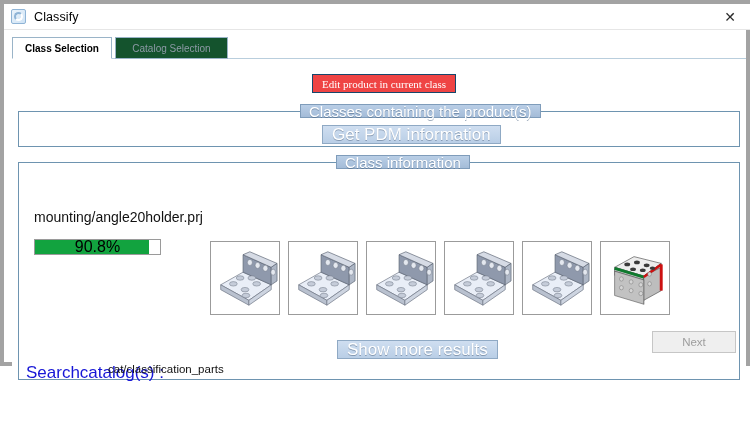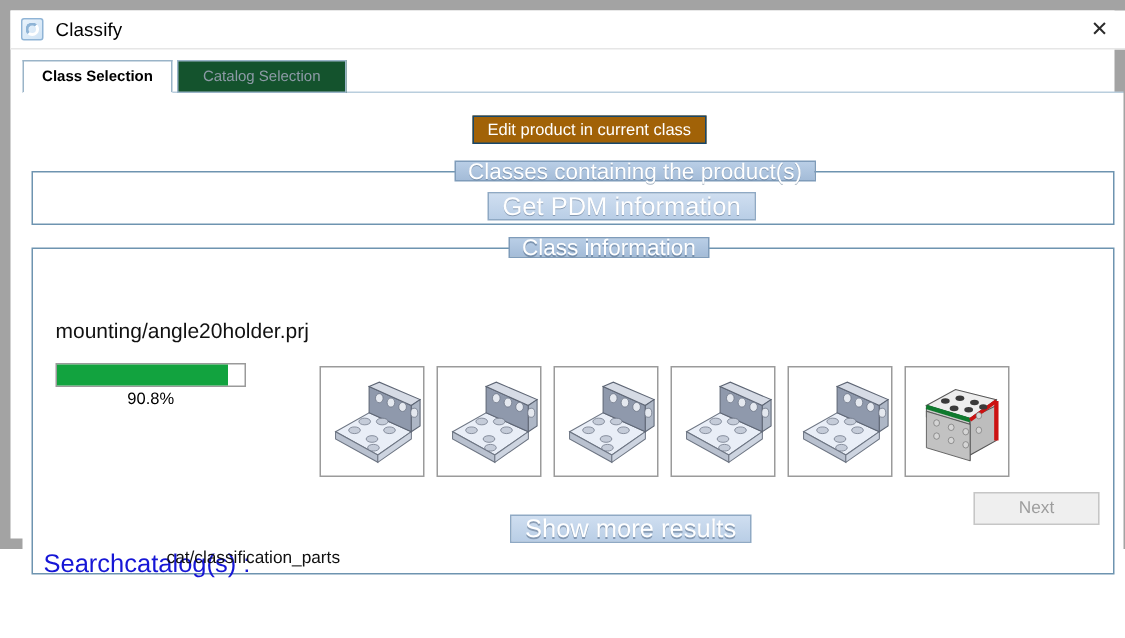--- a/index.html
+++ b/index.html
@@ -7,21 +7,21 @@
     margin: 0; padding: 0;
     width: 750px; height: 425px;
     overflow: hidden;
     background: #ffffff;
     font-family: "Liberation Sans", sans-serif;
   }
   #app {
     position: relative;
     width: 750px; height: 366px;
     background: #ffffff;
-    border: 7px solid #a3a3a3;
+    border: 4px solid #a3a3a3;
   }
 
   
   .titlebar {
     position: absolute; left: 0; top: 0;
     width: 748px; height: 26px;
     background: #ffffff;
     border-bottom: 1px solid #e6e6e6;
     display: flex; align-items: center;
   }
@@ -94,28 +94,29 @@
   .content {
     position: absolute; left: 8px; top: 55px;
     width: 734px; height: 325px;
     background: #ffffff;
   }
 
   
   .btn-primary {
     position: absolute;
     height: 19px;
-    background: #a16207;
+    background: #ef4444;
     border: 1px solid #16476b;
     color: #ffffff;
     font-size: 11px;
     display: flex; align-items: center; justify-content: center;
     padding: 0 9px;
     cursor: pointer;
     white-space: nowrap;
+    font-family: Liberation Serif, serif;
   }
   
   .btn-soft {
     position: absolute;
     height: 19px;
     background: linear-gradient(#cfdef0,#b9cee6);
     border: 1px solid #8fa9c4;
     color: #ffffff;
     font-size: 17px;
     display: flex; align-items: center; justify-content: center;
@@ -160,23 +161,22 @@
   }
   .progress-fill {
     position: absolute; left: 0; top: 0;
     height: 100%;
     background: #12a33f;
   }
   .progress-text {
     position: absolute; left: 0; top: 0;
     width: 100%; height: 100%;
     display: flex; align-items: center; justify-content: center;
-    font-size: 11px; color: #000000;
+    font-size: 16px; color: #000000;
     z-index: 2;
-    margin-top: 16px;
   }
 
   
   .thumb {
     position: absolute;
     top: 182px;
     width: 70px; height: 74px;
     border: 1px solid #9b9b9b;
     background: #ffffff;
     overflow: hidden;

